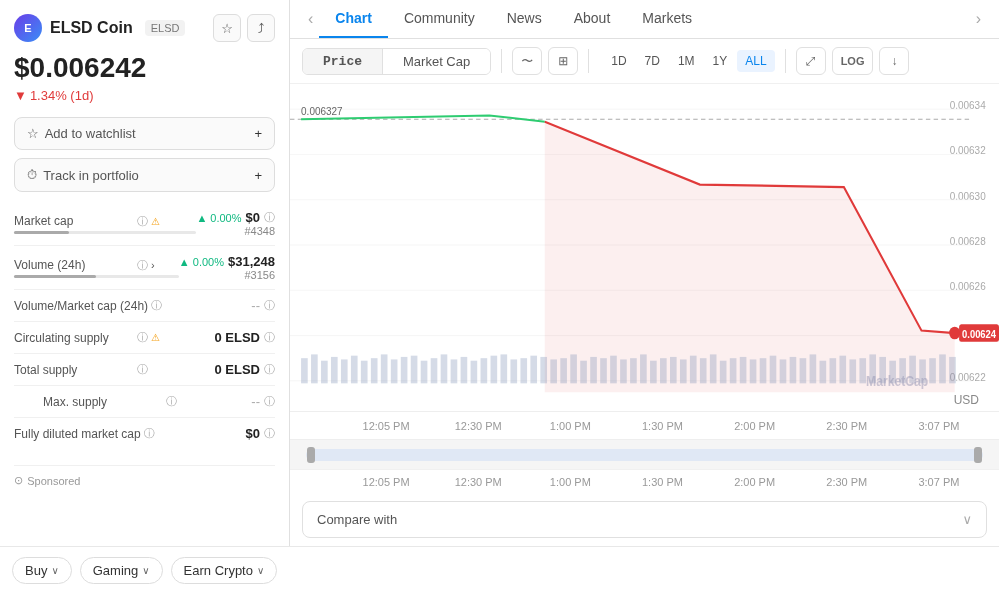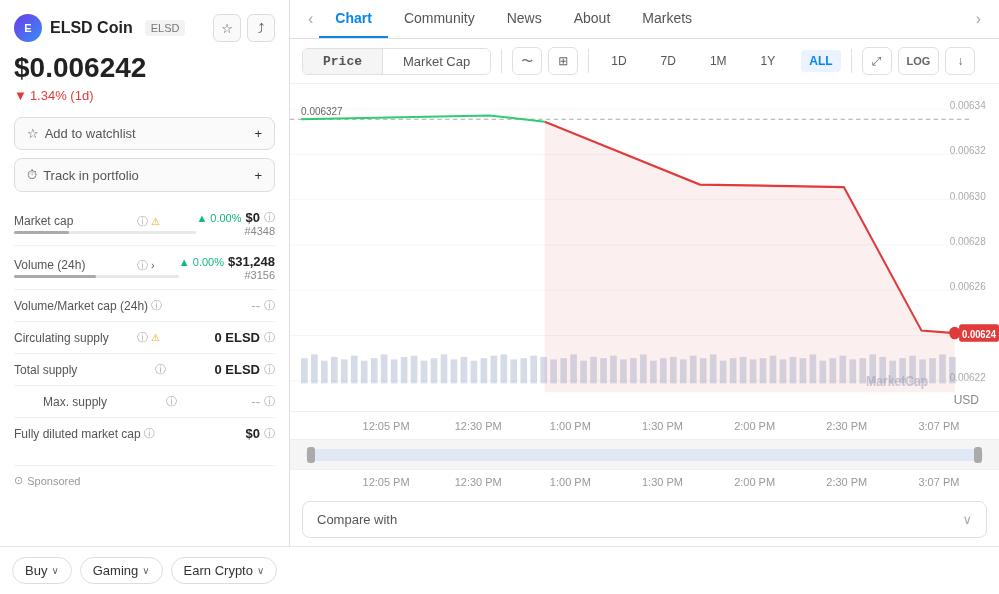--- a/index.html
+++ b/index.html
@@ -49,23 +49,23 @@
     .tab-nav-btn { background: none; border: none; cursor: pointer; color: #aaa; font-size: 16px; padding: 10px 6px; }
     .tab { padding: 10px 16px; font-size: 14px; cursor: pointer; color: #555; border-bottom: 2px solid transparent; font-weight: 500; white-space: nowrap; }
     .tab.active { color: #0a85ed; border-bottom-color: #0a85ed; font-weight: 600; }
 
     .chart-controls { display: flex; align-items: center; gap: 6px; padding: 8px 12px; border-bottom: 1px solid #f0f0f0; flex-wrap: wrap; }
     .chart-type-group { display: flex; border: 1px solid #e0e0e0; border-radius: 6px; overflow: hidden; }
     .chart-type-btn { padding: 5px 20px; font-size: 13px; cursor: pointer; border: none; background: #fff; color: #555; border-right: 1px solid #e0e0e0; }
     .chart-type-btn:last-child { border-right: none; }
     .chart-type-btn.active { background: #f5f5f5; font-weight: 600; font-family: Liberation Mono, monospace; }
     .chart-icon-btn { width: 30px; height: 28px; border: 1px solid #e0e0e0; border-radius: 6px; background: #fff; cursor: pointer; display: flex; align-items: center; justify-content: center; color: #666; font-size: 12px; }
-    .time-group { display: flex; gap: 18px; margin-left: 4px; }
+    .time-group { display: flex; gap: 2px; margin-left: 4px; }
     .time-btn { padding: 4px 8px; font-size: 12px; cursor: pointer; border: none; background: none; color: #555; border-radius: 4px; font-weight: 500; }
-    .time-btn.active { background: #eaf3ff; color: #0a85ed; font-weight: 700; }
+    .time-btn.active { background: #eaf3ff; color: #0a85ed; font-weight: 400; }
     .ctrl-separator { width: 1px; height: 24px; background: #e0e0e0; margin: 0 4px; }
 
     .chart-area { flex: 1; position: relative; overflow: hidden; display: flex; flex-direction: column; }
 
     .chart-wrapper { flex: 1; position: relative; padding: 0; }
 
     .chart-timeline { height: 28px; display: flex; align-items: center; padding: 0 14px 0 50px; gap: 0; border-top: 1px solid #eee; background: #fff; }
     .timeline-label { font-size: 11px; color: #999; flex: 1; text-align: center; }
 
     .range-slider-container { height: 30px; background: #f5f5f5; border-top: 1px solid #eee; display: flex; align-items: center; padding: 0 14px; gap: 0; }
@@ -179,21 +179,21 @@
           <span style="color:#aaa;font-size:11px;">ⓘ</span>
           <span class="stat-warning">⚠</span>
         </div>
         <div style="display:flex;align-items:center;gap:4px;">
           <span class="stat-value">0 ELSD</span>
           <span style="color:#aaa;font-size:11px;">ⓘ</span>
         </div>
       </div>
 
       <div class="stat-row">
-        <div style="display:flex;gap:21px;flex:1;">
+        <div style="display:flex;gap:3px;flex:1;">
           <span class="stat-label">Total supply</span>
           <span style="color:#aaa;font-size:11px;">ⓘ</span>
         </div>
         <div style="display:flex;align-items:center;gap:4px;">
           <span class="stat-value">0 ELSD</span>
           <span style="color:#aaa;font-size:11px;">ⓘ</span>
         </div>
       </div>
 
       <div class="stat-row">

